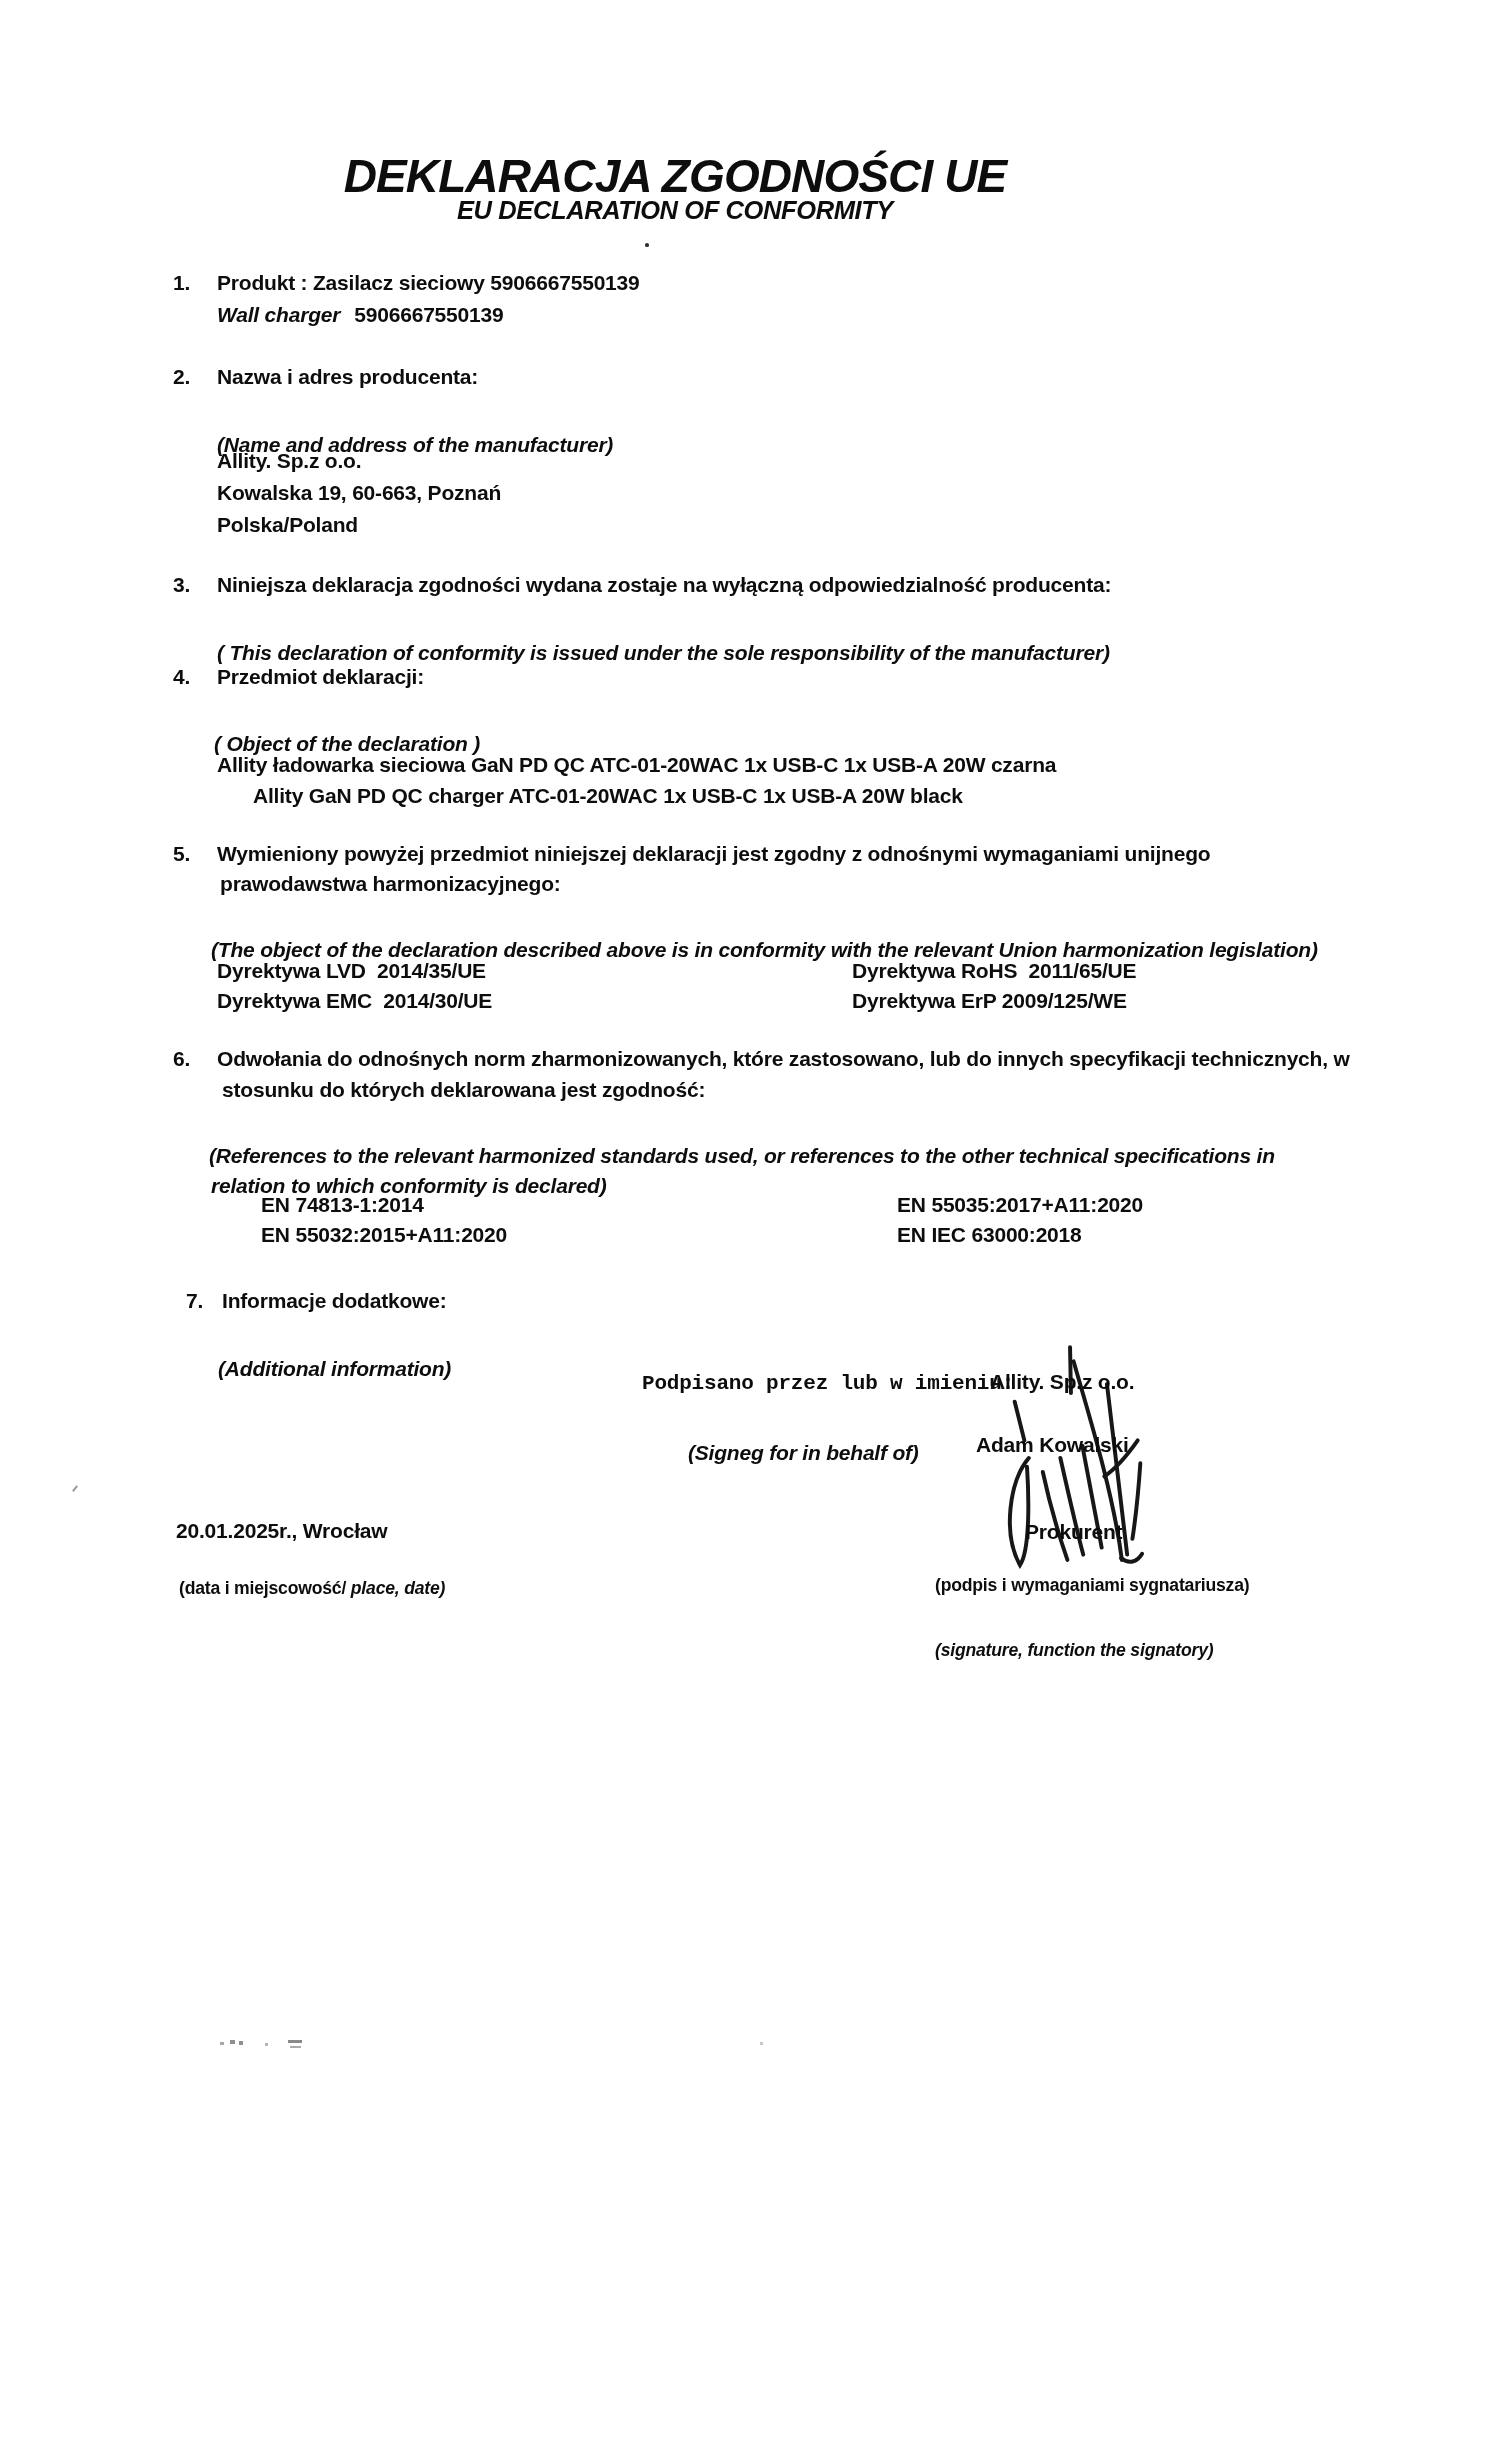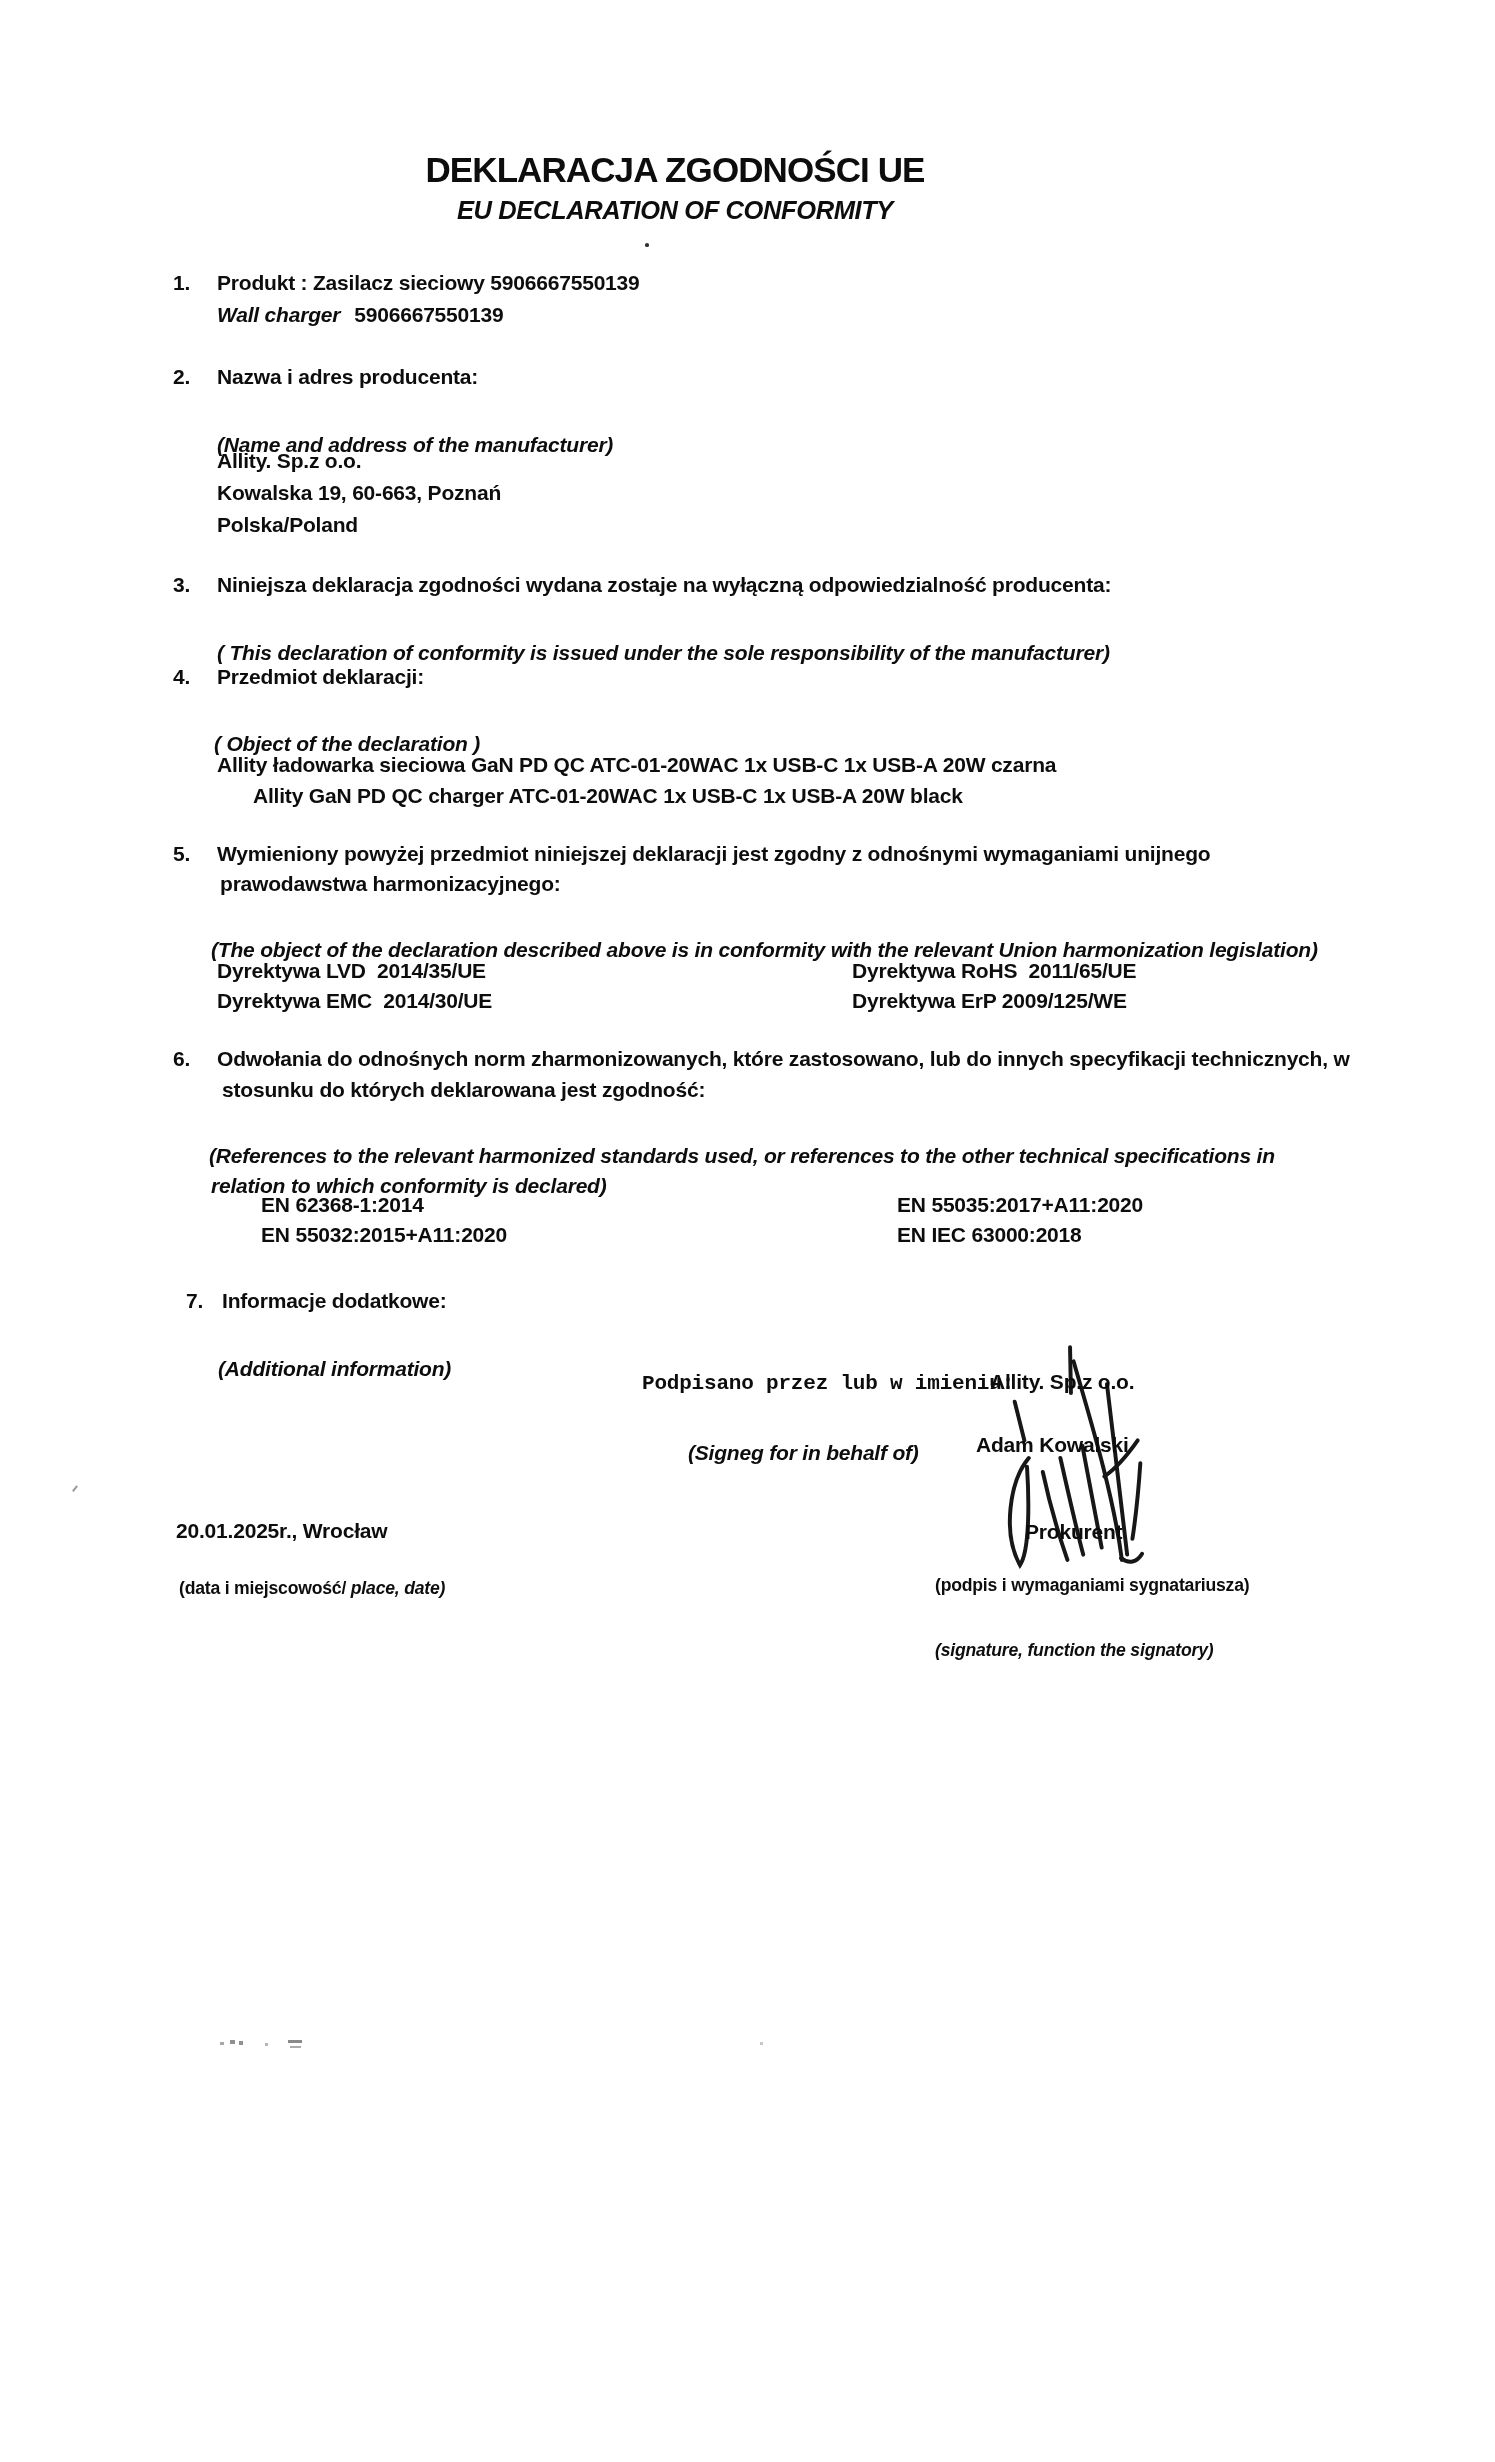--- a/index.html
+++ b/index.html
@@ -6,22 +6,23 @@
   .page {
     position:relative; width:1495px; height:2462px; background:#ffffff;
     font-family:"Liberation Sans", sans-serif; color:#0d0d0d; overflow:hidden;
   }
   .t { position:absolute; white-space:pre; line-height:1.15; }
   .b { font-weight:700; font-style:normal; }
   .i { font-weight:700; font-style:italic;margin-top:36px; }
   .body { font-size:21px; letter-spacing:-0.2px; }
   .small { font-size:17.6px; letter-spacing:-0.2px; }
   .title {
-    font-size:35px; font-weight:700; letter-spacing:-0.9px;
+    font-size:46px; font-weight:700; letter-spacing:-0.9px;
     transform:translateX(-50%);
+    font-style:italic;
   }
   .subtitle {
     font-size:25.5px; font-weight:700; font-style:italic; letter-spacing:-0.4px;
     transform:translateX(-50%);
   }
   .mark { position:absolute; }
   .sig-svg { position:absolute; left:983px; top:1342px; }
   .code-gap { margin-left:14px; font-style:normal; }
 </style>
 </head>
@@ -61,21 +62,21 @@
   <div class="t body b" style="left:217px; top:959px;">Dyrektywa LVD  2014/35/UE</div>
   <div class="t body b" style="left:852px; top:959px;">Dyrektywa RoHS  2011/65/UE</div>
   <div class="t body b" style="left:217px; top:989px;">Dyrektywa EMC  2014/30/UE</div>
   <div class="t body b" style="left:852px; top:989px;">Dyrektywa ErP 2009/125/WE</div>
 
   <div class="t body b" style="left:173px; top:1047px;">6.</div>
   <div class="t body b" style="left:217px; top:1047px;">Odwołania do odnośnych norm zharmonizowanych, które zastosowano, lub do innych specyfikacji technicznych, w</div>
   <div class="t body b" style="left:222px; top:1078px;">stosunku do których deklarowana jest zgodność:</div>
   <div class="t body i" style="left:209px; top:1108px;">(References to the relevant harmonized standards used, or references to the other technical specifications in</div>
   <div class="t body i" style="left:211px; top:1138px;">relation to which conformity is declared)</div>
-  <div class="t body b" style="left:261px; top:1193px;">EN 62368-1:2014</div>
+  <div class="t body b" style="left:261px; top:1193px;">EN 74813-1:2014</div>
   <div class="t body b" style="left:897px; top:1193px;">EN 55035:2017+A11:2020</div>
   <div class="t body b" style="left:261px; top:1223px;">EN 55032:2015+A11:2020</div>
   <div class="t body b" style="left:897px; top:1223px;">EN IEC 63000:2018</div>
 
   <div class="t body b" style="left:186px; top:1289px;">7.</div>
   <div class="t body b" style="left:222px; top:1289px;">Informacje dodatkowe:</div>
   <div class="t body i" style="left:218px; top:1321px;">(Additional information)</div>
 
   <div class="t body b" style="left:642px; top:1372px;font-family:Liberation Mono, monospace;">Podpisano przez lub w imieniu:</div>
   <div class="t body b" style="left:990px; top:1370px;">Allity. Sp.z o.o.</div>

